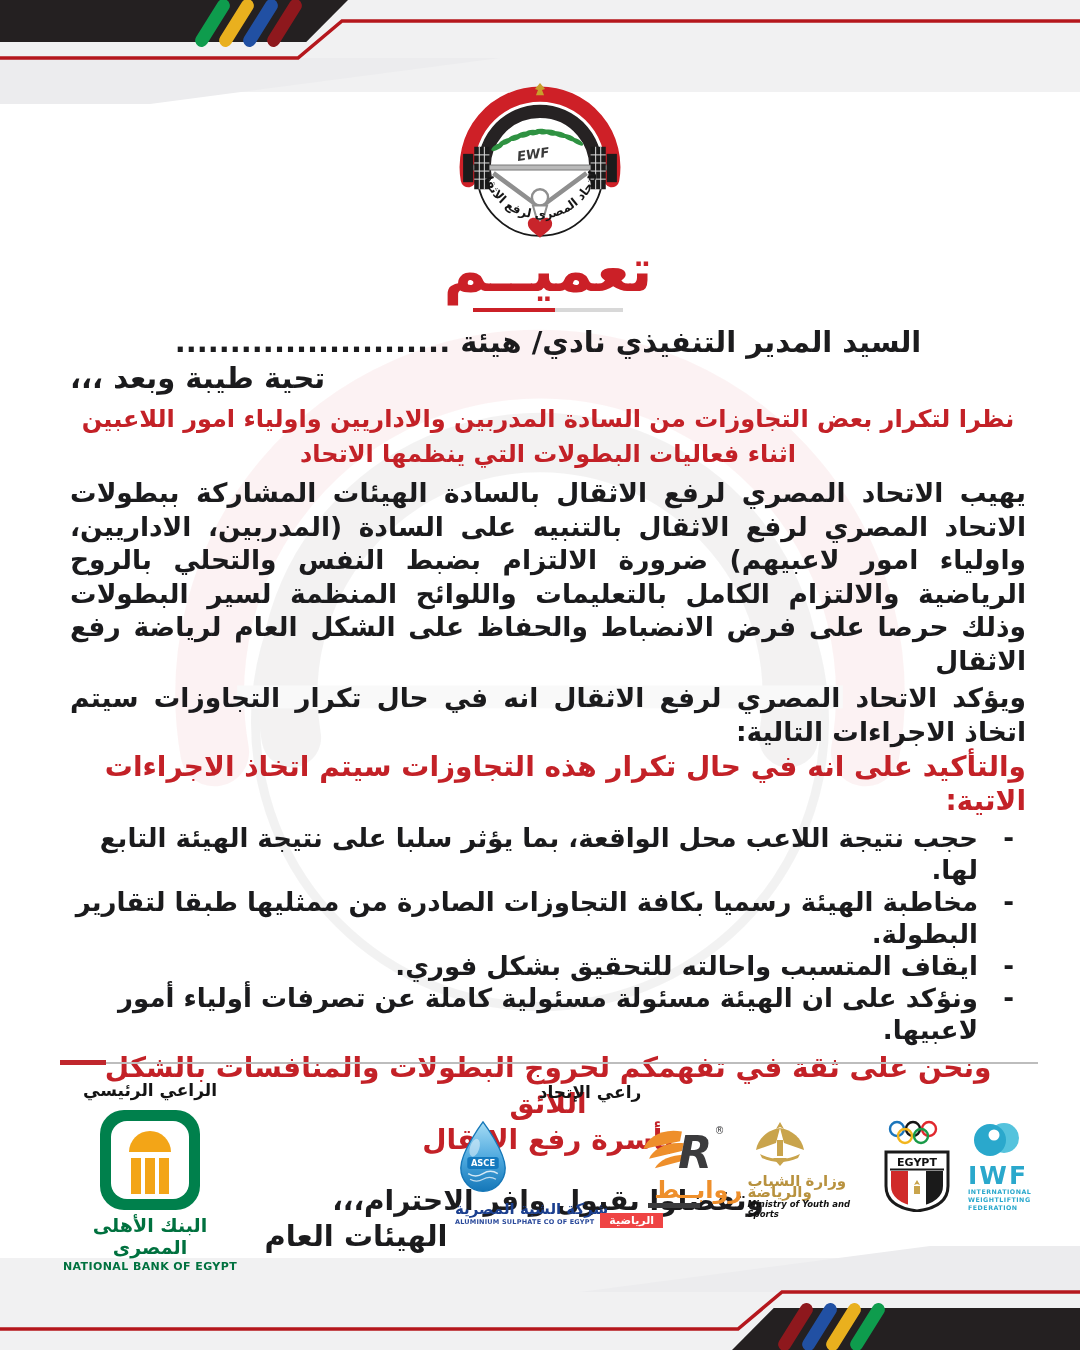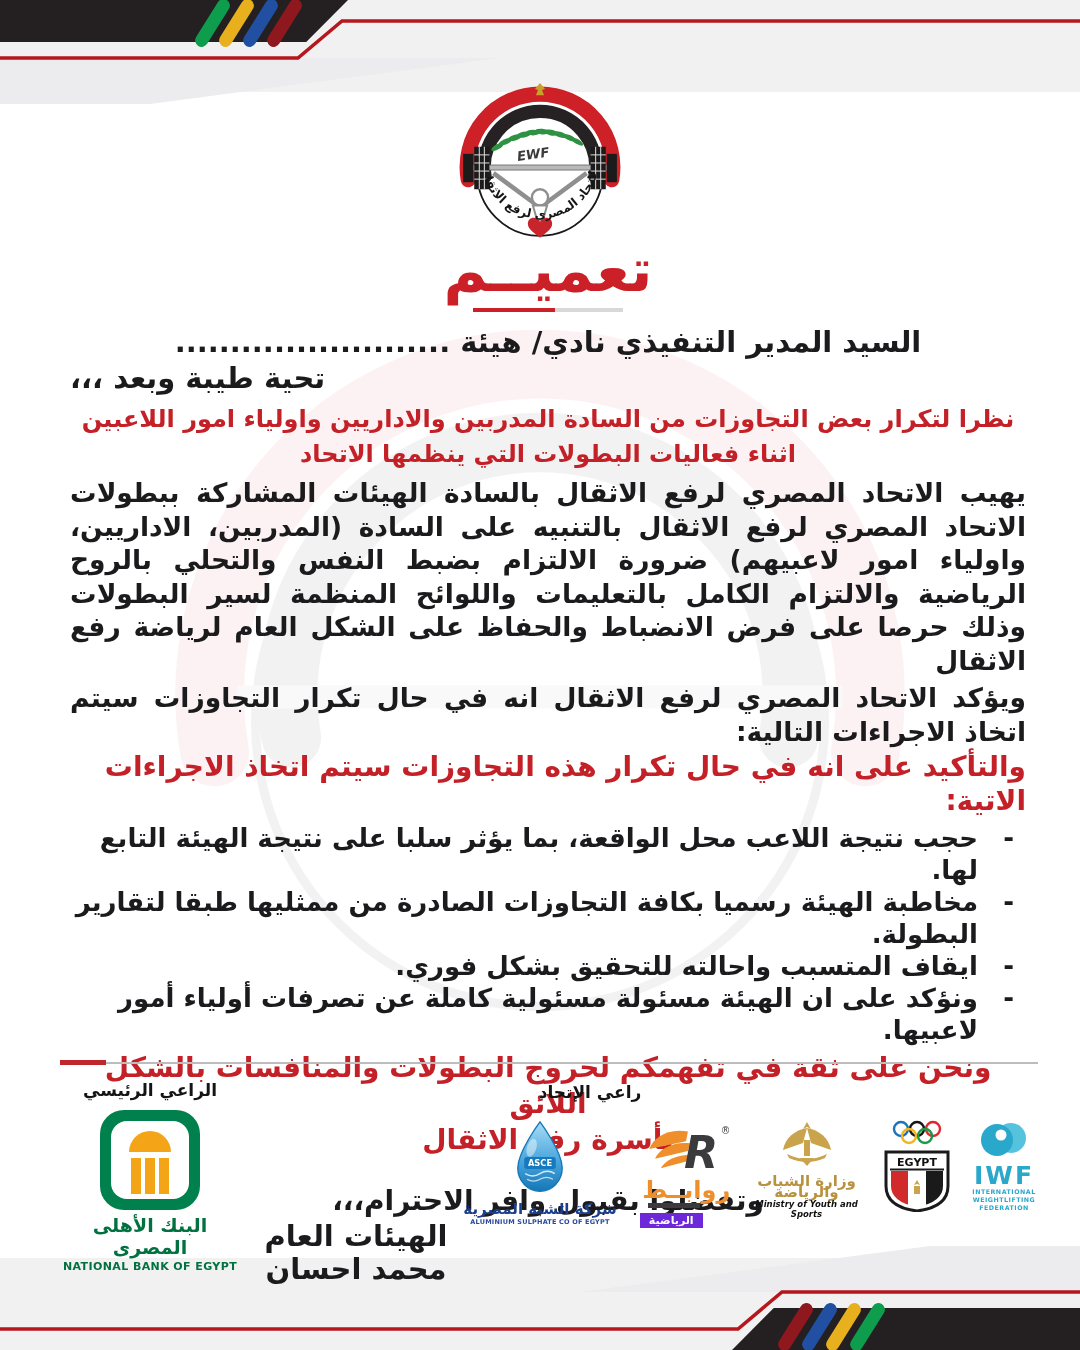--- a/index.html
+++ b/index.html
@@ -47,28 +47,28 @@
   .divider .red-seg{width:46px;height:5px;background:#c0272d;}
   .divider .line{flex:1;height:2px;background:#bdbdbd;}
   
   .sponsors{position:absolute;top:1076px;left:0;width:1080px;height:200px;z-index:2;}
   .sponsor-label{font-size:17px;font-weight:bold;color:#141414;direction:rtl;}
   .nbe-col{position:absolute;left:55px;top:4px;width:190px;text-align:center;}
   .nbe-arabic{font-size:19px;font-weight:bold;color:#00713f;margin-top:2px;}
   .nbe-english{font-size:11px;font-weight:bold;color:#00713f;letter-spacing:.4px;margin-top:2px;}
   .fed-label{position:absolute;left:505px;top:6px;width:170px;text-align:center;}
   .logos-row{position:absolute;left:455px;top:44px;width:585px;display:flex;justify-content:space-between;align-items:flex-start;}
-  .logo-block{text-align:center;}
+  .logo-block{}
   .asce-block{width:170px;}
   .asce-arabic{font-size:15px;font-weight:bold;color:#1b3f8f;margin-top:2px;}
   .asce-english{font-size:6.5px;font-weight:bold;color:#2a4a9b;letter-spacing:.2px;}
   .rawabet-block{width:112px;}
   .rawabet-main{font-size:24px;line-height:24px;font-weight:bold;color:#ee8f2b;direction:rtl;margin-top:-4px;}
   .rawabet-bar{width:52px;height:5px;background:#3b3b3d;margin:1px auto 1px 18px;}
-  .rawabet-sub{display:inline-block;background:#6d28d9;color:#fff;font-size:11px;font-weight:bold;padding:1px 9px;margin-left:-30px;}
+  .rawabet-sub{display:inline-block;background:#ef4444;color:#fff;font-size:11px;font-weight:bold;padding:1px 9px;margin-left:-30px;}
   .ministry-block{width:118px;}
   .ministry-arabic{font-size:15px;font-weight:bold;color:#b8923f;line-height:11px;}
   .ministry-english{font-size:8.5px;font-weight:bold;color:#111;margin-top:1px;font-style:italic;}
   .olympic-block{width:92px;}
   .iwf-block{width:72px;}
   .iwf-abbr{font-size:25px;line-height:24px;font-weight:bold;color:#2aa8cc;letter-spacing:2px;}
   .iwf-line{font-size:6.3px;font-weight:bold;color:#2aa8cc;letter-spacing:.5px;line-height:8px;}
 </style>
 </head>
 <body>
@@ -161,21 +161,20 @@
     <li><span class="dash">-</span><span>ايقاف المتسبب واحالته للتحقيق بشكل فوري.</span></li>
     <li><span class="dash">-</span><span>ونؤكد على ان الهيئة مسئولة مسئولية كاملة عن تصرفات أولياء أمور لاعبيها.</span></li>
   </ul>
   <div class="closing-red">
     <div>ونحن على ثقة في تفهمكم لخروج البطولات والمنافسات بالشكل اللائق</div>
     <div>بأسرة رفع الاثقال</div>
   </div>
   <div class="farewell">وتفضلوا بقبول وافر الاحترام،،،</div>
   <div class="signature">
     <div>الهيئات العام</div>
-    <div>محمد احسان</div>
   </div>
 </div>
 
 <div class="divider">
   <div class="red-seg"></div>
   <div class="line"></div>
 </div>
 
 <div class="sponsors">
 

